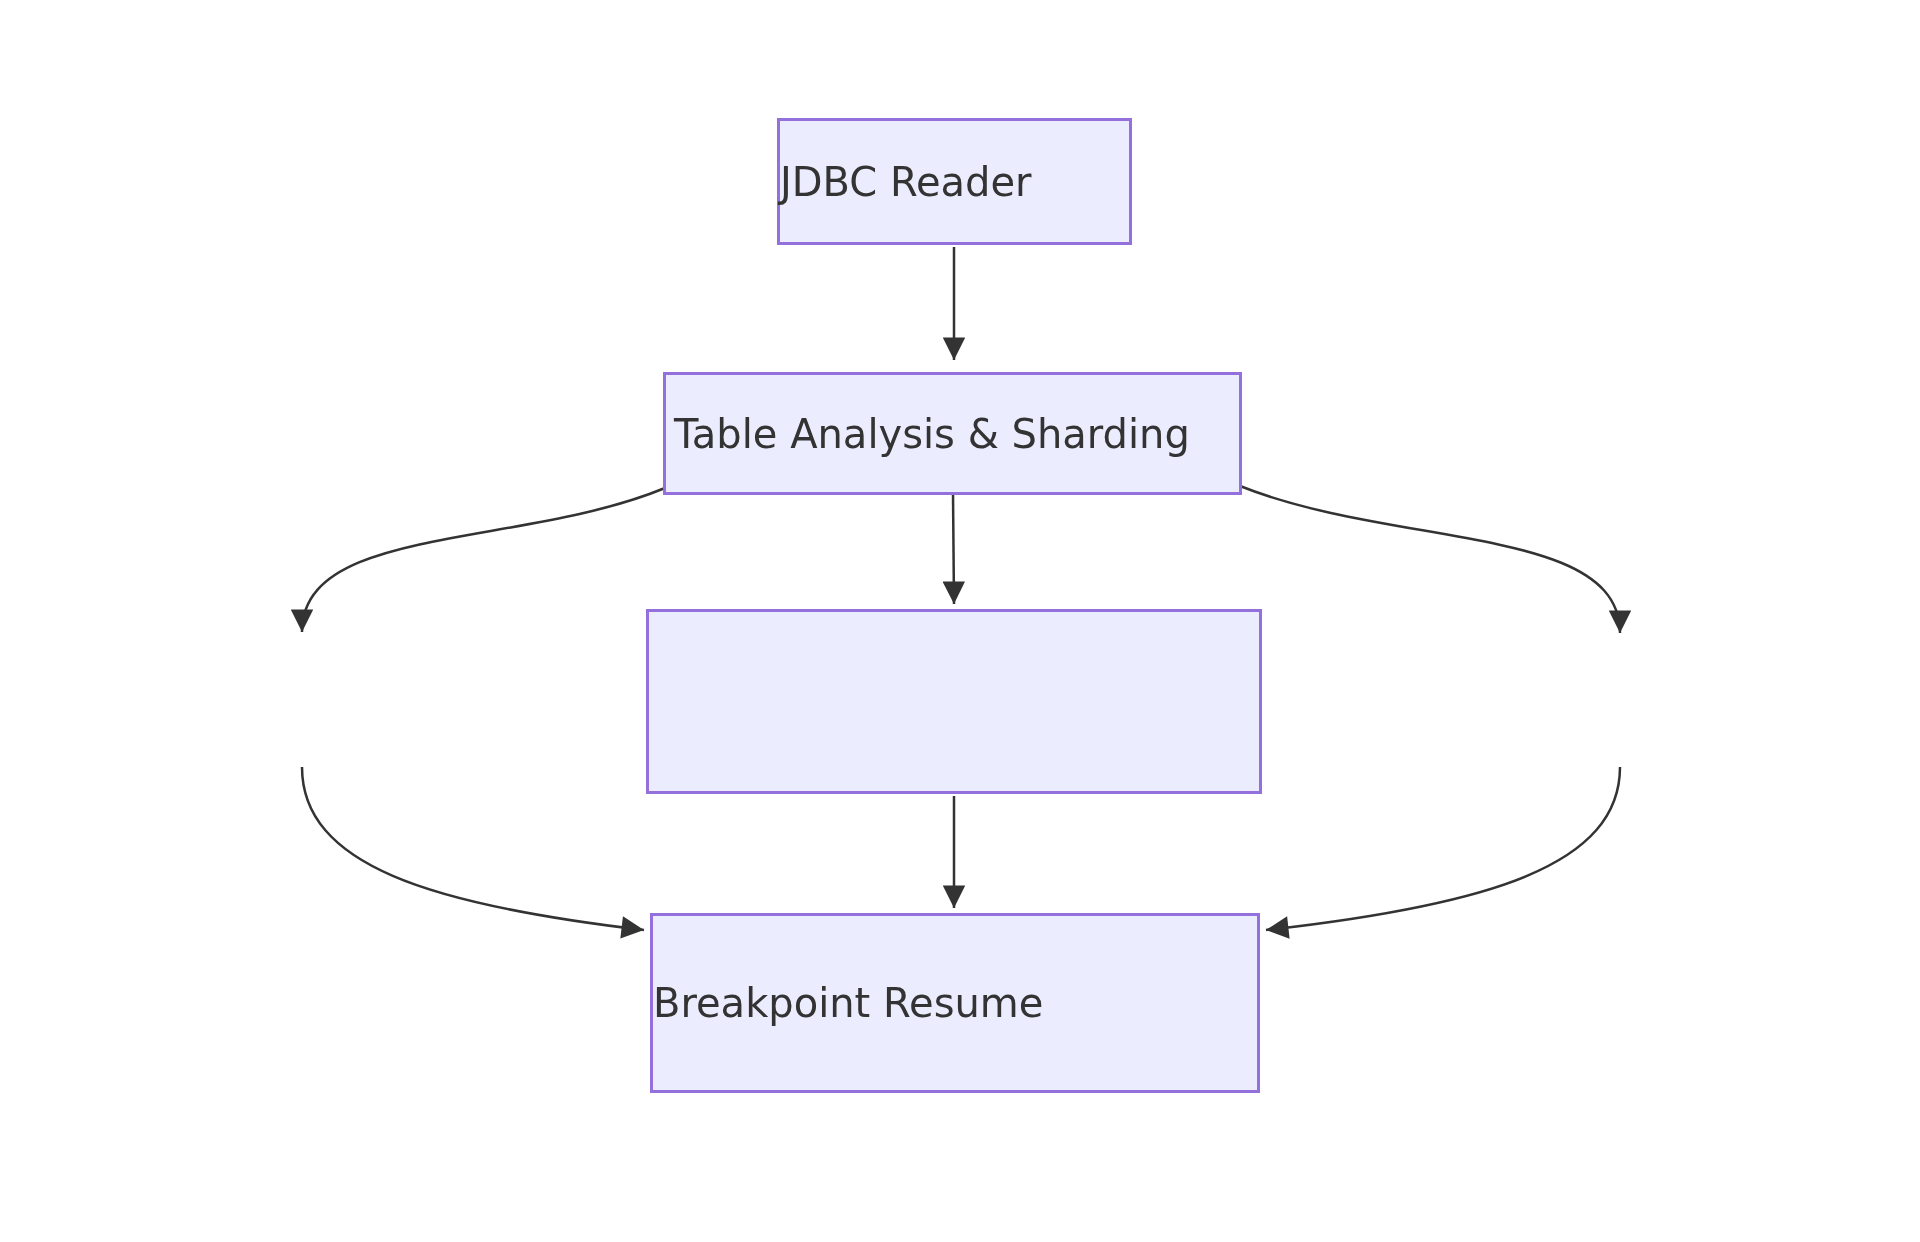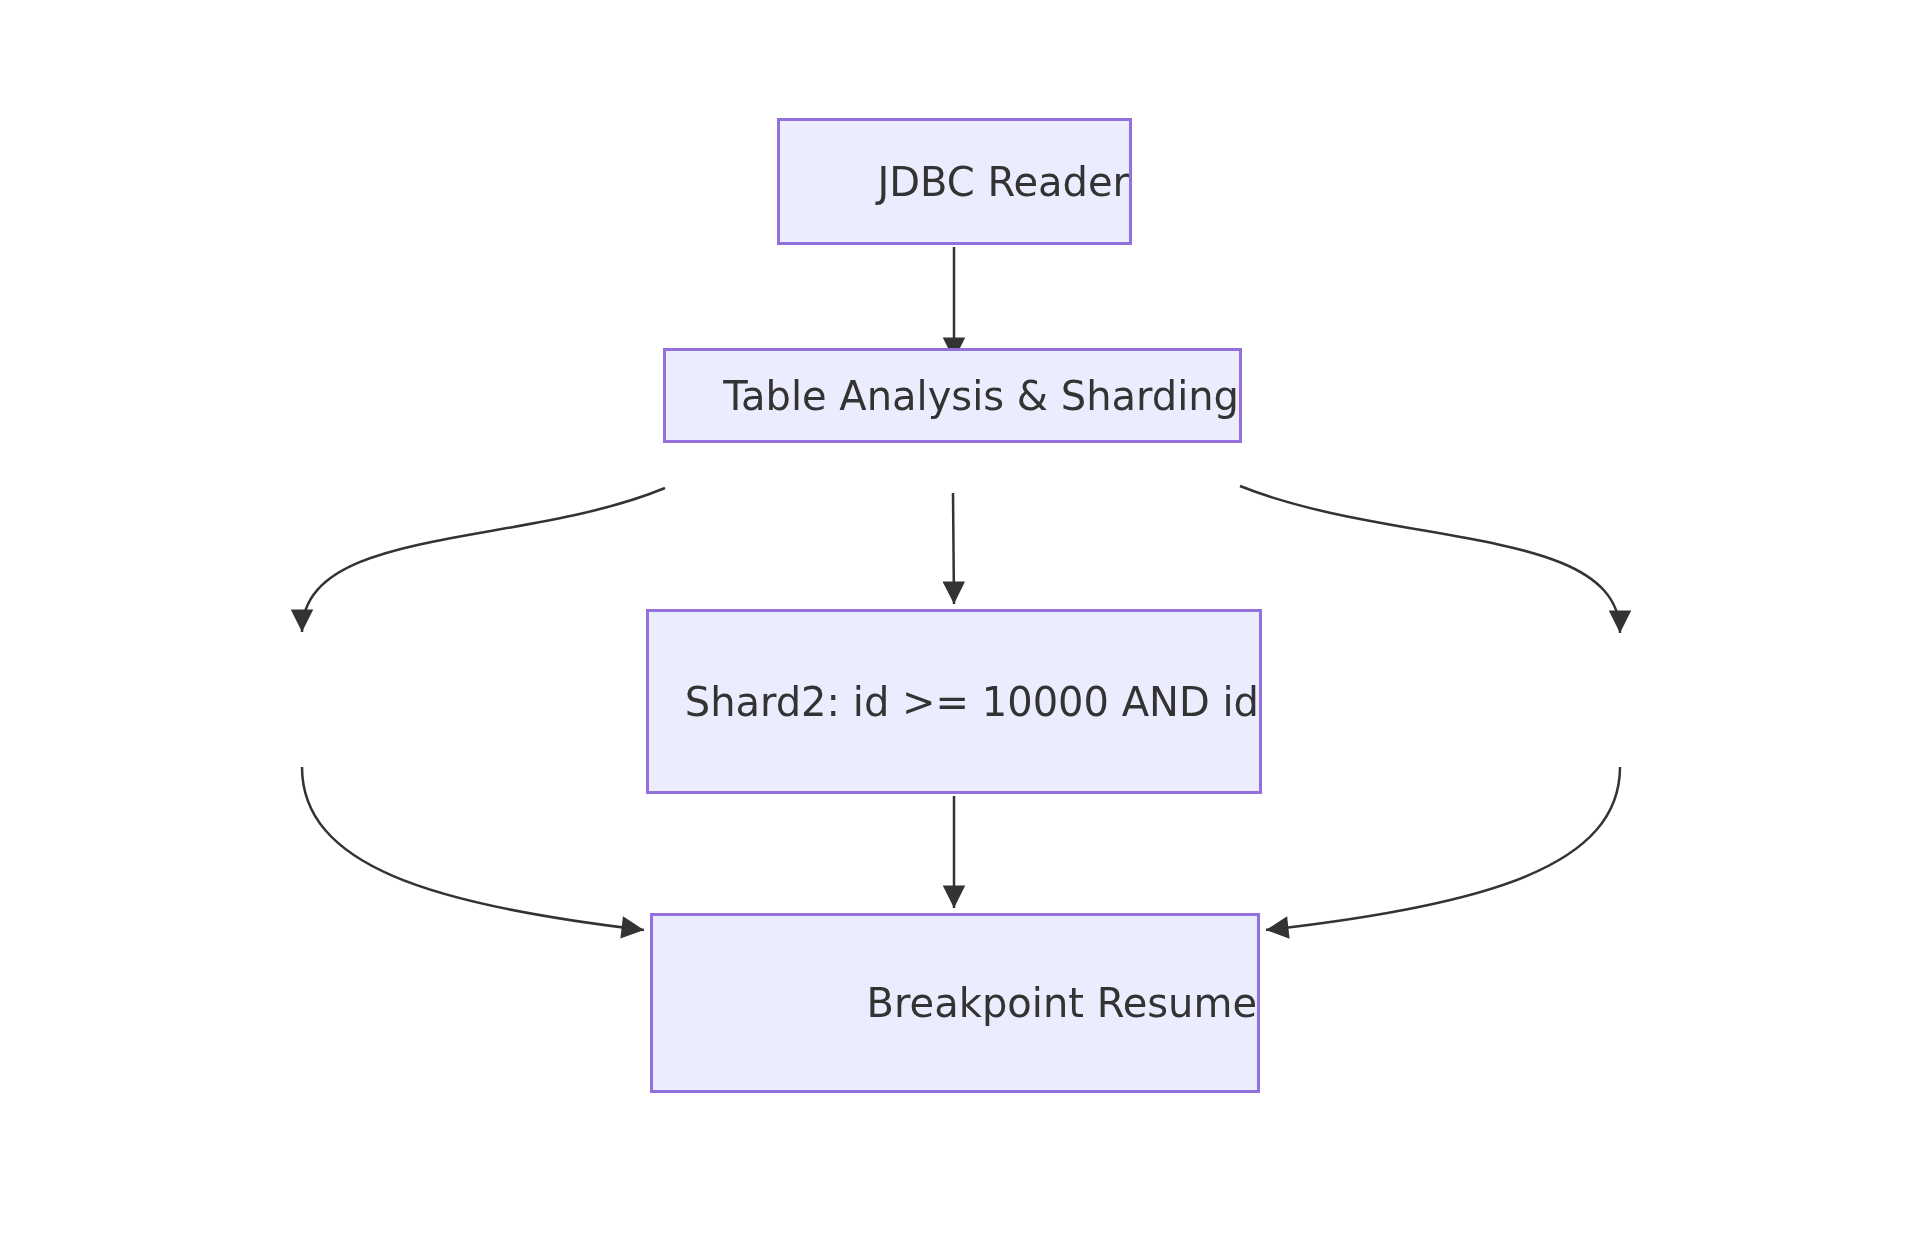--- a/index.html
+++ b/index.html
@@ -27,21 +27,21 @@
     stroke: var(--edge-color);
     stroke-width: 2.5;
     fill: none;
   }
   .arrowhead-shape { fill: var(--edge-color); }
   .node {
     position: absolute;
     box-sizing: border-box;
     display: flex;
     flex-direction: column;
-    align-items: flex-end;
+    align-items: flex-start;
     justify-content: center;
     background: var(--node-fill);
     border: 3px solid var(--node-border);
     color: var(--text-color);
     font-size: 40px;
     line-height: 1.65;
     text-align: center;
   }
   .node .label-line { display: block; white-space: nowrap; }
 </style>
@@ -69,27 +69,26 @@
 
     <path class="edge" d="M 954 796 L 954 908" marker-end="url(#arrow)"></path>
 
     <path class="edge" d="M 1620 767 C 1620 865, 1490 905, 1266 930" marker-end="url(#arrow)"></path>
   </svg>
 
   <div class="node" style="left:777px; top:118px; width:355px; height:127px;">
     <span class="label-line">JDBC Reader</span>
   </div>
 
-  <div class="node" style="left:663px; top:348px; width:579px; height:95px;">
+  <div class="node" style="left:663px; top:372px; width:579px; height:123px;padding-left:8px;">
     <span class="label-line">Table Analysis &amp; Sharding</span>
   </div>
 
 
   <div class="node" style="left:646px; top:609px; width:616px; height:185px;">
-    <span class="label-line">Shard2: id &gt;= 10000 AND id</span>
   </div>
 
 
   <div class="node" style="left:650px; top:913px; width:610px; height:180px;">
     <span class="label-line">Breakpoint Resume</span>
   </div>
 
 </div>
 
 </body></html>

